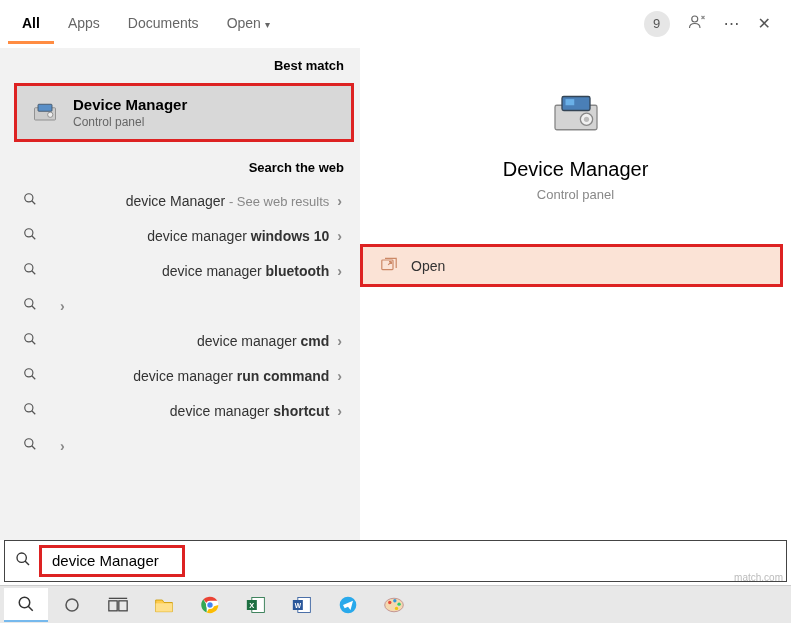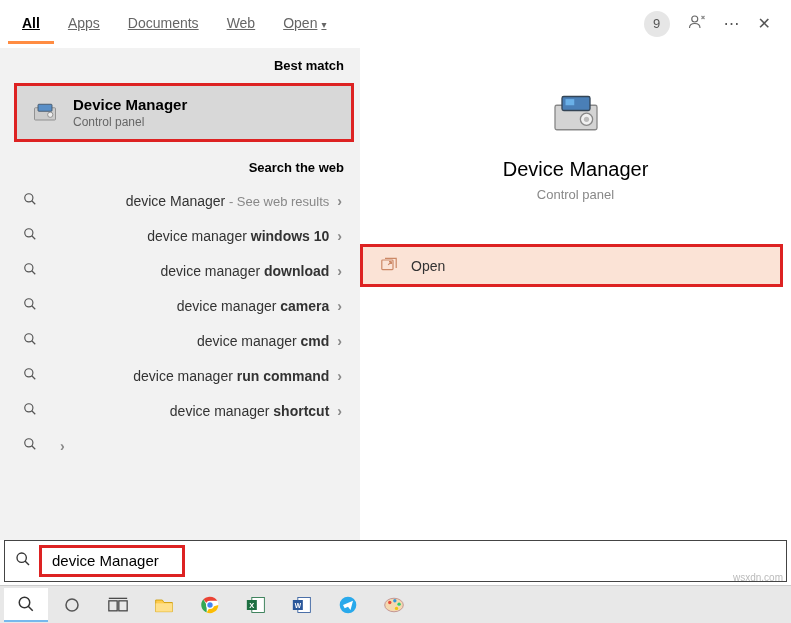--- a/index.html
+++ b/index.html
@@ -1,19 +1,19 @@
 <!DOCTYPE html>
 <html><head>
 <meta charset="utf-8">
 <style>
 * { margin:0; padding:0; box-sizing:border-box; font-family:"Segoe UI",sans-serif; }
 body { width:791px; height:623px; background:#fff; position:relative; overflow:hidden; }
 
 .tabs { display:flex; align-items:center; height:48px; padding:0 8px; border-bottom:1px solid transparent; }
-.tab { padding:12px 14px 10px; font-size:14px; color:#666; cursor:pointer; border-bottom:3px solid transparent;text-decoration:underline; }
+.tab { padding:12px 14px 10px; font-size:14px; color:#666; cursor:pointer; border-bottom:3px solid transparent; }
 .tab.active { color:#000; font-weight:600; border-bottom-color:#ff8c42; }
 .tab .chev { margin-left:4px; font-size:10px; }
 .tabs-right { margin-left:auto; display:flex; align-items:center; gap:18px; padding-right:12px; }
 .badge { width:26px; height:26px; border-radius:50%; background:#e6e6e6; display:flex; align-items:center; justify-content:center; font-size:13px; color:#555; }
 .hicon { color:#555; font-size:16px; }
 
 .main { display:flex; height:492px; }
 .left { width:360px; background:#f2f2f2; overflow:hidden; }
 .right { flex:1; background:#fff; padding-top:20px; }
 
@@ -50,21 +50,20 @@
 
 b { font-weight:600; }
 </style>
 </head>
 <body>
 
 <div class="tabs">
   <div class="tab active">All</div>
   <div class="tab">Apps</div>
   <div class="tab">Documents</div>
-  <div class="tab">Web</div>
   <div class="tab"><span>Open</span><span class="chev">▾</span></div>
   <div class="tabs-right">
     <div class="badge">9</div>
     <div class="hicon">
       <svg width="18" height="18" viewBox="0 0 24 24" fill="none" stroke="#666" stroke-width="1.5">
           <circle cx="9" cy="8" r="4"></circle>
           <path d="M2 20c0-4 3-6 7-6s7 2 7 6"></path>
           <path d="M18 4l4 4m0-4l-4 4" stroke="#888"></path>
         </svg>
     </div>
@@ -105,29 +104,28 @@
               <path d="M15 15l6 6"></path>
             </svg></span>
           <span class="txt">device manager <b>windows 10</b><span class="hint"></span></span>
           <span class="arr">›</span>
         </div>
         <div class="web-item">
           <span class="si"><svg width="14" height="14" viewBox="0 0 24 24" fill="none" stroke="#555" stroke-width="2">
               <circle cx="10" cy="10" r="7"></circle>
               <path d="M15 15l6 6"></path>
             </svg></span>
-          <span class="txt">device manager <b>download</b><span class="hint"></span></span>
-          <span class="arr">›</span>
-        </div>
-        <div class="web-item">
-          <span class="si"><svg width="14" height="14" viewBox="0 0 24 24" fill="none" stroke="#555" stroke-width="2">
-              <circle cx="10" cy="10" r="7"></circle>
-              <path d="M15 15l6 6"></path>
-            </svg></span>
-          <span class="txt">device manager <b>camera</b><span class="hint"></span></span>
+          <span class="txt">device manager <b>bluetooth</b><span class="hint"></span></span>
+          <span class="arr">›</span>
+        </div>
+        <div class="web-item">
+          <span class="si"><svg width="14" height="14" viewBox="0 0 24 24" fill="none" stroke="#555" stroke-width="2">
+              <circle cx="10" cy="10" r="7"></circle>
+              <path d="M15 15l6 6"></path>
+            </svg></span>
           <span class="arr">›</span>
         </div>
         <div class="web-item">
           <span class="si"><svg width="14" height="14" viewBox="0 0 24 24" fill="none" stroke="#555" stroke-width="2">
               <circle cx="10" cy="10" r="7"></circle>
               <path d="M15 15l6 6"></path>
             </svg></span>
           <span class="txt">device manager <b>cmd</b><span class="hint"></span></span>
           <span class="arr">›</span>
         </div>
@@ -254,13 +252,13 @@
     <svg width="22" height="18" viewBox="0 0 26 20">
         <ellipse cx="13" cy="10" rx="11" ry="8" fill="#f4d9b0" stroke="#b88"></ellipse>
         <circle cx="8" cy="7" r="2" fill="#e74c3c"></circle>
         <circle cx="14" cy="5" r="2" fill="#3498db"></circle>
         <circle cx="19" cy="9" r="2" fill="#2ecc71"></circle>
         <circle cx="16" cy="14" r="2" fill="#f1c40f"></circle>
       </svg>
   </div>
 </div>
 
-<div class="watermark">wsxdn.com</div>
+<div class="watermark">match.com</div>
 
 </body></html>

